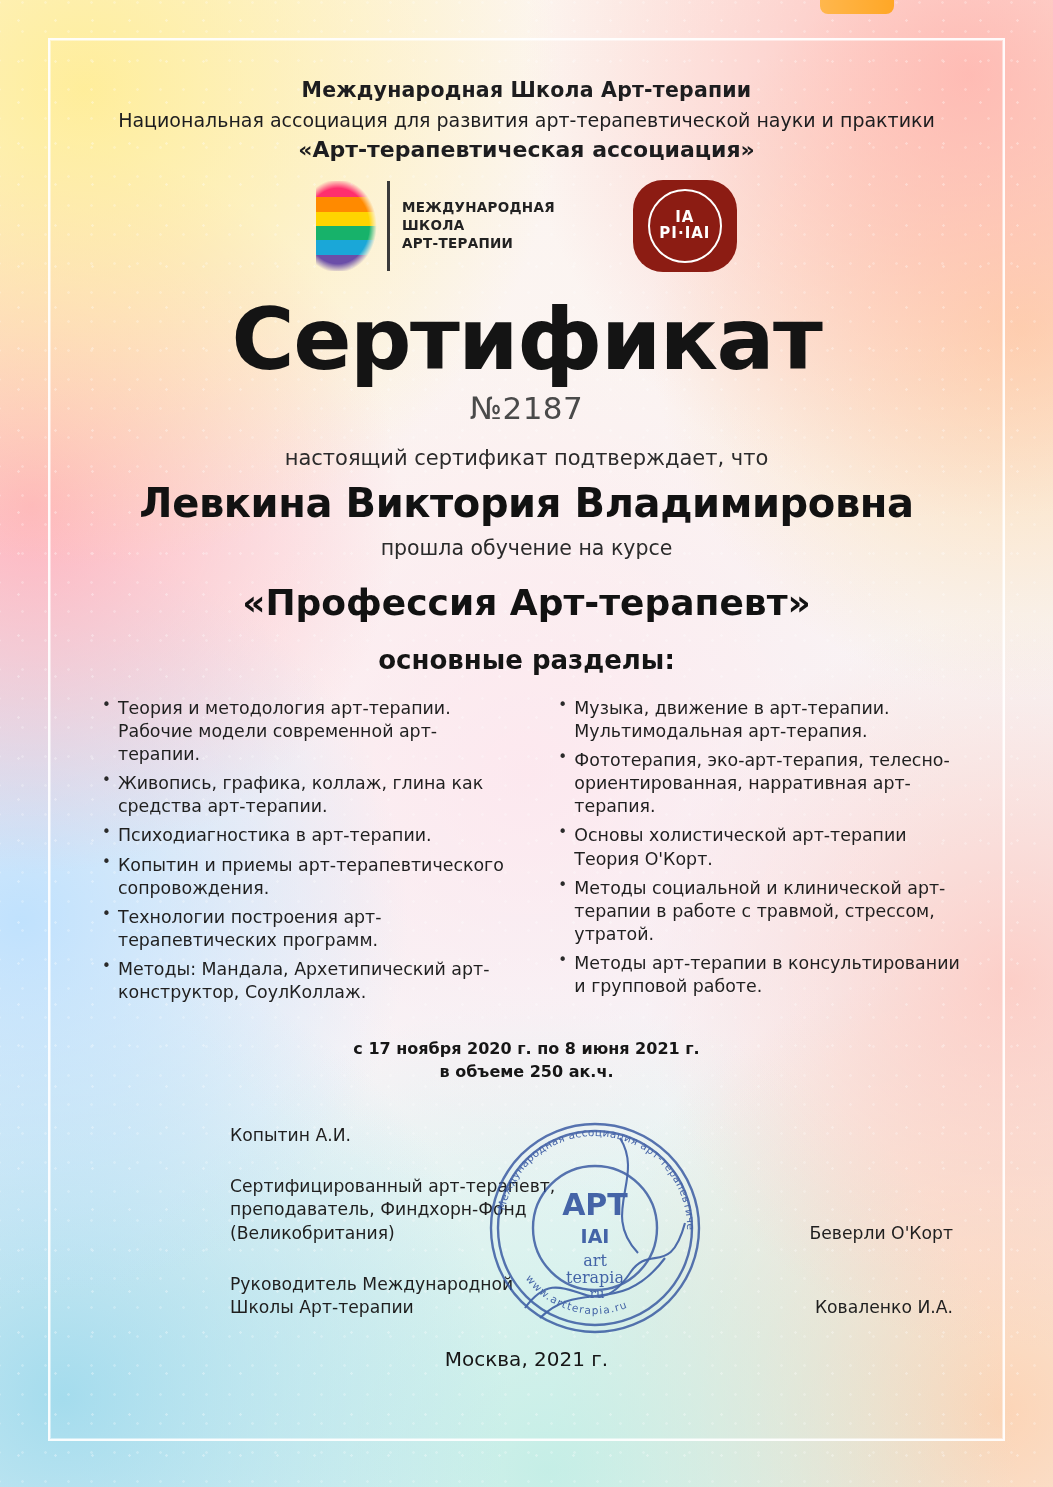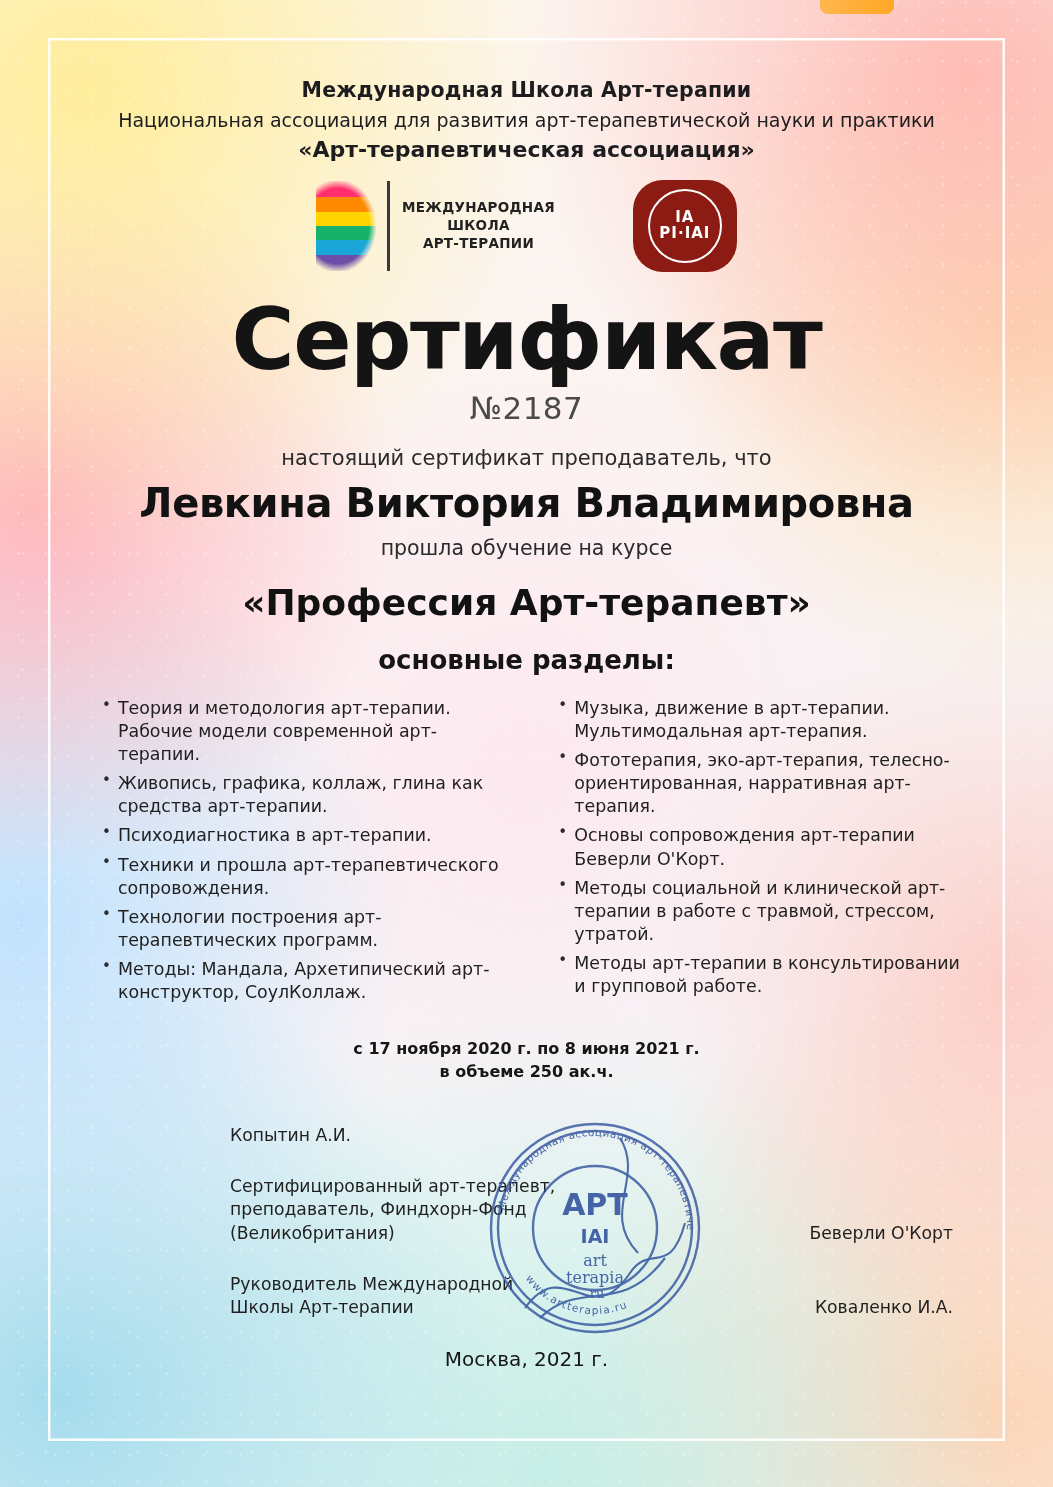--- a/index.html
+++ b/index.html
@@ -104,21 +104,21 @@
     -webkit-mask-image: radial-gradient(ellipse 85% 70% at 35% 50%, #000 60%, transparent 74%);
             mask-image: radial-gradient(ellipse 85% 70% at 35% 50%, #000 60%, transparent 74%);
   }
   .logo-bar {
     width: 3px;
     height: 90px;
     background: #3a3a3a;
     margin-left: -3px;
   }
   .logo-school-text {
-    text-align: center;
+    text-align: left;
     font-size: 13.5px;
     font-weight: bold;
     line-height: 1.32;
     letter-spacing: .3px;
     color: #222;
   }
   .logo-assoc {
     width: 104px;
     height: 92px;
     background: #8c1c13;
@@ -309,42 +309,42 @@
           <span>АРТ-ТЕРАПИИ</span>
         </span>
       </div>
       <div class="logo-assoc">
         <span class="logo-assoc-inner">IA PI·IAI</span>
       </div>
     </div>
 
     <h1 class="title">Сертификат</h1>
     <p class="cert-number">№2187</p>
-    <p class="confirm-text">настоящий сертификат преподаватель, что</p>
+    <p class="confirm-text">настоящий сертификат подтверждает, что</p>
     <p class="recipient">Левкина Виктория Владимировна</p>
     <p class="course-intro">прошла обучение на курсе</p>
     <p class="course-name">«Профессия Арт-терапевт»</p>
     <p class="sections-title">основные разделы:</p>
 
     <div class="columns">
       <div class="col">
         <ul>
           <li>Теория и методология арт-терапии. Рабочие модели современной арт-терапии.</li>
           <li>Живопись, графика, коллаж, глина как средства арт-терапии.</li>
           <li>Психодиагностика в арт-терапии.</li>
-          <li>Техники и прошла арт-терапевтического сопровождения.</li>
+          <li>Копытин и приемы арт-терапевтического сопровождения.</li>
           <li>Технологии построения арт-терапевтических программ.</li>
           <li>Методы: Мандала, Архетипический арт-конструктор, СоулКоллаж.</li>
         </ul>
       </div>
       <div class="col">
         <ul>
           <li>Музыка, движение в арт-терапии. Мультимодальная арт-терапия.</li>
           <li>Фототерапия, эко-арт-терапия, телесно-ориентированная, нарративная арт-терапия.</li>
-          <li>Основы сопровождения арт-терапии Беверли О'Корт.</li>
+          <li>Основы холистической арт-терапии Теория О'Корт.</li>
           <li>Методы социальной и клинической арт-терапии в работе с травмой, стрессом, утратой.</li>
           <li>Методы арт-терапии в консультировании и групповой работе.</li>
         </ul>
       </div>
     </div>
 
     <div class="dates">
       <div>с 17 ноября 2020 г. по 8 июня 2021 г.</div>
       <div>в объеме 250 ак.ч.</div>
     </div>

